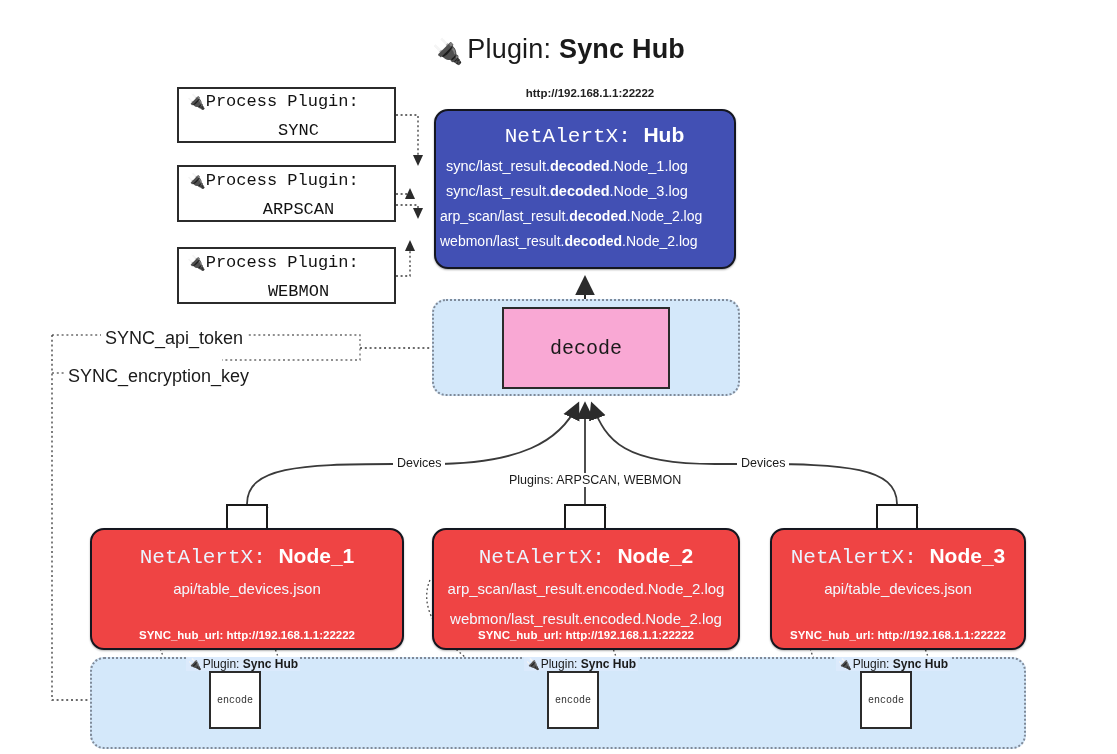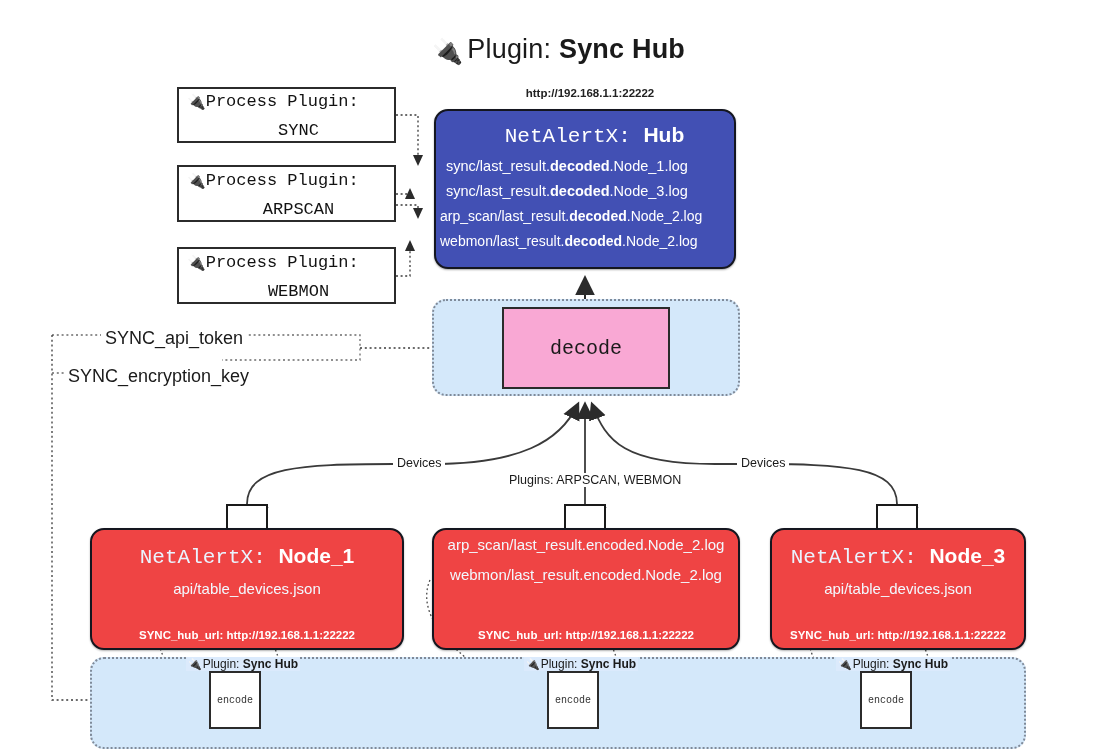--- a/index.html
+++ b/index.html
@@ -192,20 +192,21 @@
   <div class="node envelope" style="left:564px;top:492px;"></div>
   <div class="node envelope" style="left:876px;top:492px;"></div>
 
   <div class="node nodebox" style="left:90px;top:516px;width:314px;height:122px;">
     <div class="n-title"><span>NetAlertX:</span> <b>Node_1</b></div>
     <div class="n-line">api/table_devices.json</div>
     <div class="n-foot">SYNC_hub_url: http://192.168.1.1:22222</div>
   </div>
 
   <div class="node nodebox" style="left:432px;top:516px;width:308px;height:122px;">
+    <div class="n-title"><span>NetAlertX:</span> <b>Node_2</b></div>
     <div class="n-line">arp_scan/last_result.encoded.Node_2.log</div>
     <div class="n-line">webmon/last_result.encoded.Node_2.log</div>
     <div class="n-foot">SYNC_hub_url: http://192.168.1.1:22222</div>
   </div>
 
   <div class="node nodebox" style="left:770px;top:516px;width:256px;height:122px;">
     <div class="n-title"><span>NetAlertX:</span> <b>Node_3</b></div>
     <div class="n-line">api/table_devices.json</div>
     <div class="n-foot">SYNC_hub_url: http://192.168.1.1:22222</div>
   </div>

